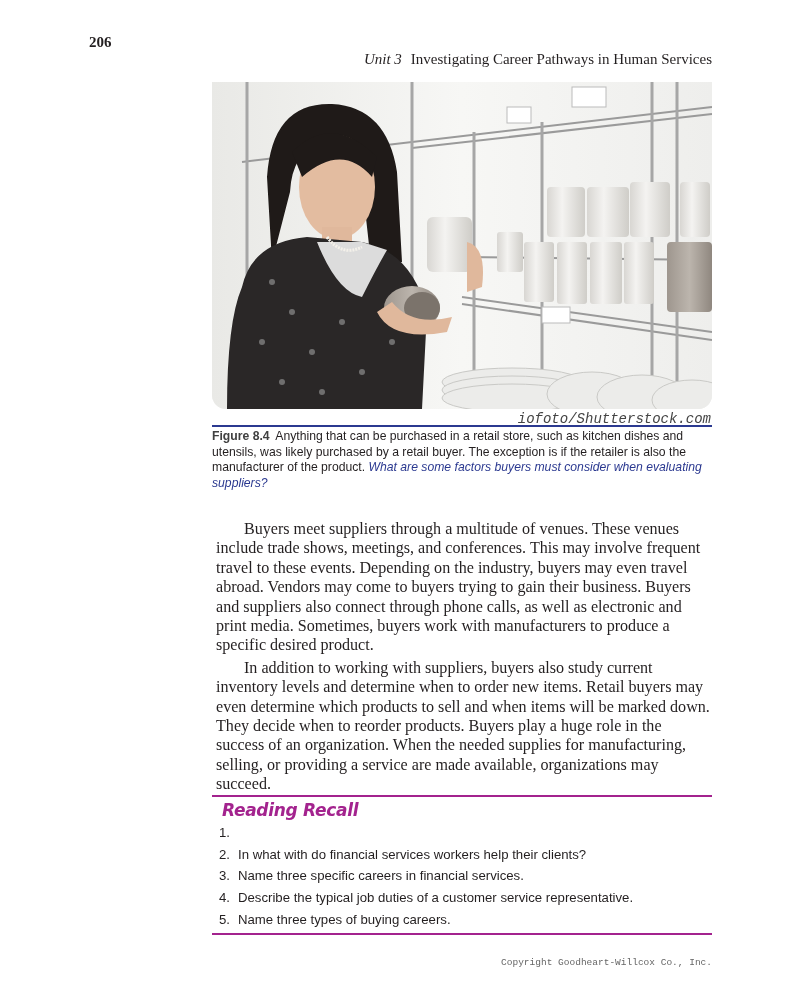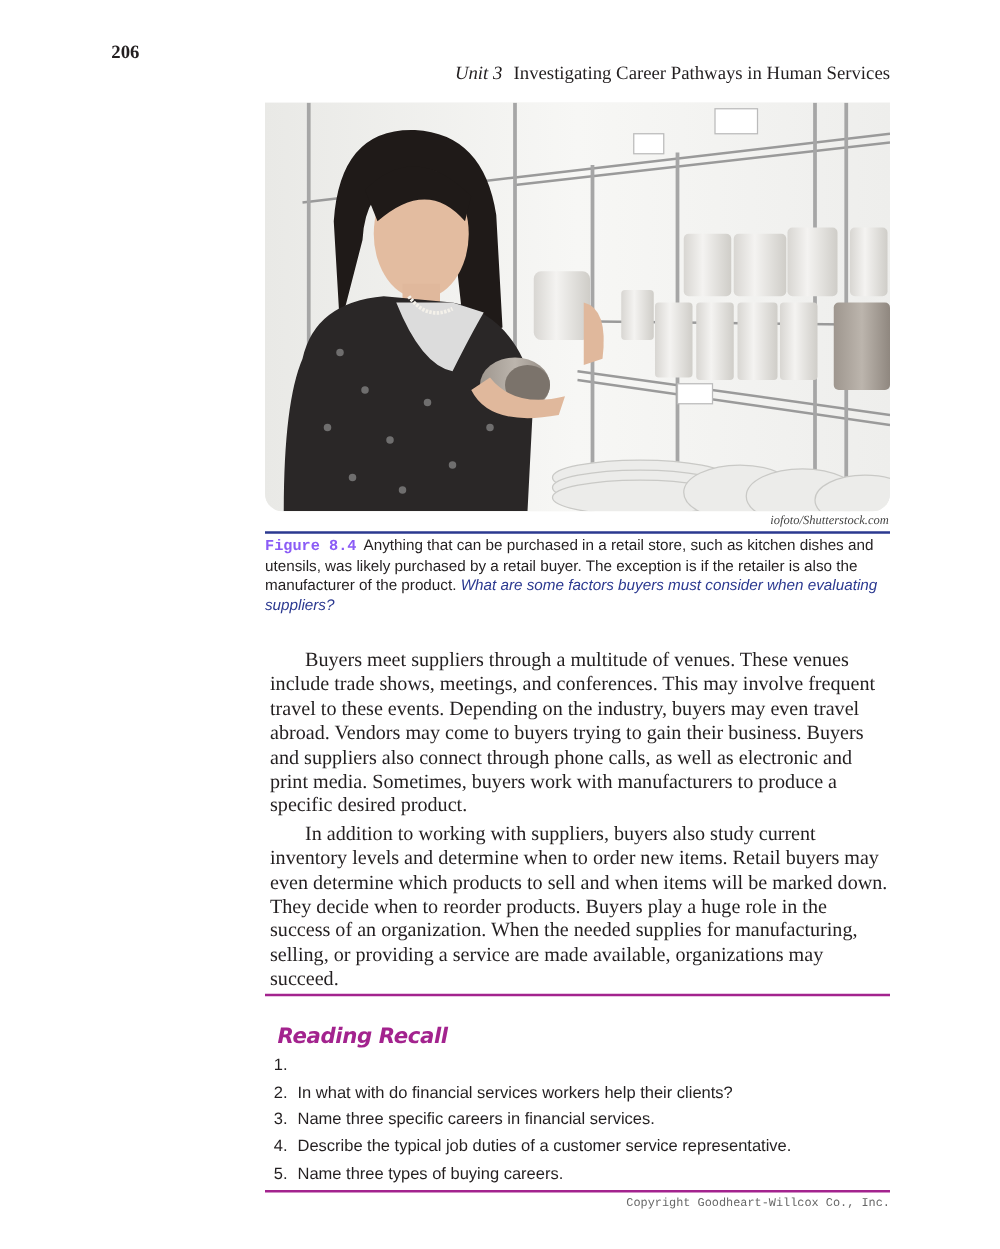--- a/index.html
+++ b/index.html
@@ -5,33 +5,33 @@
     html, body { margin: 0; padding: 0; background: #ffffff; }
     body { width: 800px; height: 999px; position: relative; overflow: hidden; font-family: "Liberation Serif", serif; color: #231f20; }
 
     .page-number { position: absolute; left: 61px; top: 34px; font-family: "Liberation Serif", serif; font-weight: bold; font-size: 15px; color: #231f20; margin-left: 28px; }
     .running-head { position: absolute; right: 88px; top: 34px; font-size: 15px; color: #231f20; white-space: nowrap; margin-top: 17px; }
     .running-head .unit { font-style: italic; margin-right: 9px; }
 
     .photo { position: absolute; left: 212px; top: 82px; width: 500px; height: 327px; border-radius: 0 0 14px 14px; overflow: hidden; background: #f2f2f0; }
     .photo svg { display: block; width: 100%; height: 100%; }
 
-    .credit { position: absolute; right: 89px; top: 411px; font-family: Liberation Serif, serif; font-style: italic; font-size: 10px; color: #444; }
+    .credit { position: absolute; right: 89px; top: 411px; font-family: Liberation Mono, monospace; font-style: italic; font-size: 14px; color: #444; }
 
     .caption-rule { position: absolute; left: 212px; top: 425px; width: 500px; height: 2px; background: #2b3990; }
     .caption { position: absolute; left: 212px; top: 429px; width: 500px; font-family: "Liberation Sans", sans-serif; font-size: 12.2px; line-height: 15.6px; color: #231f20; }
-    .caption .fig-label { color: #8b5cf6; font-weight: bold; margin-right: 3px; font-family: Liberation Mono, monospace; }
+    .caption .fig-label { color: #404040; font-weight: bold; margin-right: 3px; }
     .caption .question { color: #2b3990; font-style: italic; }
 
     .body-text { position: absolute; left: 213px; top: 516px; width: 500px; font-family: "Liberation Serif", serif; font-size: 16.1px; line-height: 19.4px; color: #231f20; }
     .body-text p { margin: 3px; text-indent: 28px; }
 
     .recall { position: absolute; left: 212px; top: 795px; width: 500px; }
     .recall-rule { height: 1.5px; background: #a3238e; }
-    .recall-title { font-family: "DejaVu Sans", sans-serif; font-weight: bold; font-style: italic; font-size: 17px; color: #a3238e; margin: 22px 0 2px 10px; letter-spacing: -0.3px; }
+    .recall-title { font-family: "DejaVu Sans", sans-serif; font-weight: bold; font-style: italic; font-size: 17px; color: #a3238e; margin: 3px 0 2px 10px; letter-spacing: -0.3px; }
     .recall-list { list-style: none; margin: 0; padding: 0 0 0 0; font-family: "Liberation Sans", sans-serif; font-size: 13.2px; color: #231f20; }
     .recall-list li { display: flex; height: 21.8px; align-items: center; }
     .recall-list .num { width: 26px; text-align: right; padding-right: 8px; box-sizing: border-box; flex: none; }
     .recall-bottom { height: 1.5px; background: #a3238e; margin-top: 3px; }
 
     .copyright { position: absolute; right: 88px; top: 957px; font-family: Liberation Mono, monospace; font-size: 9.5px; color: #666; }
   </style>
 </head>
 <body>
 

